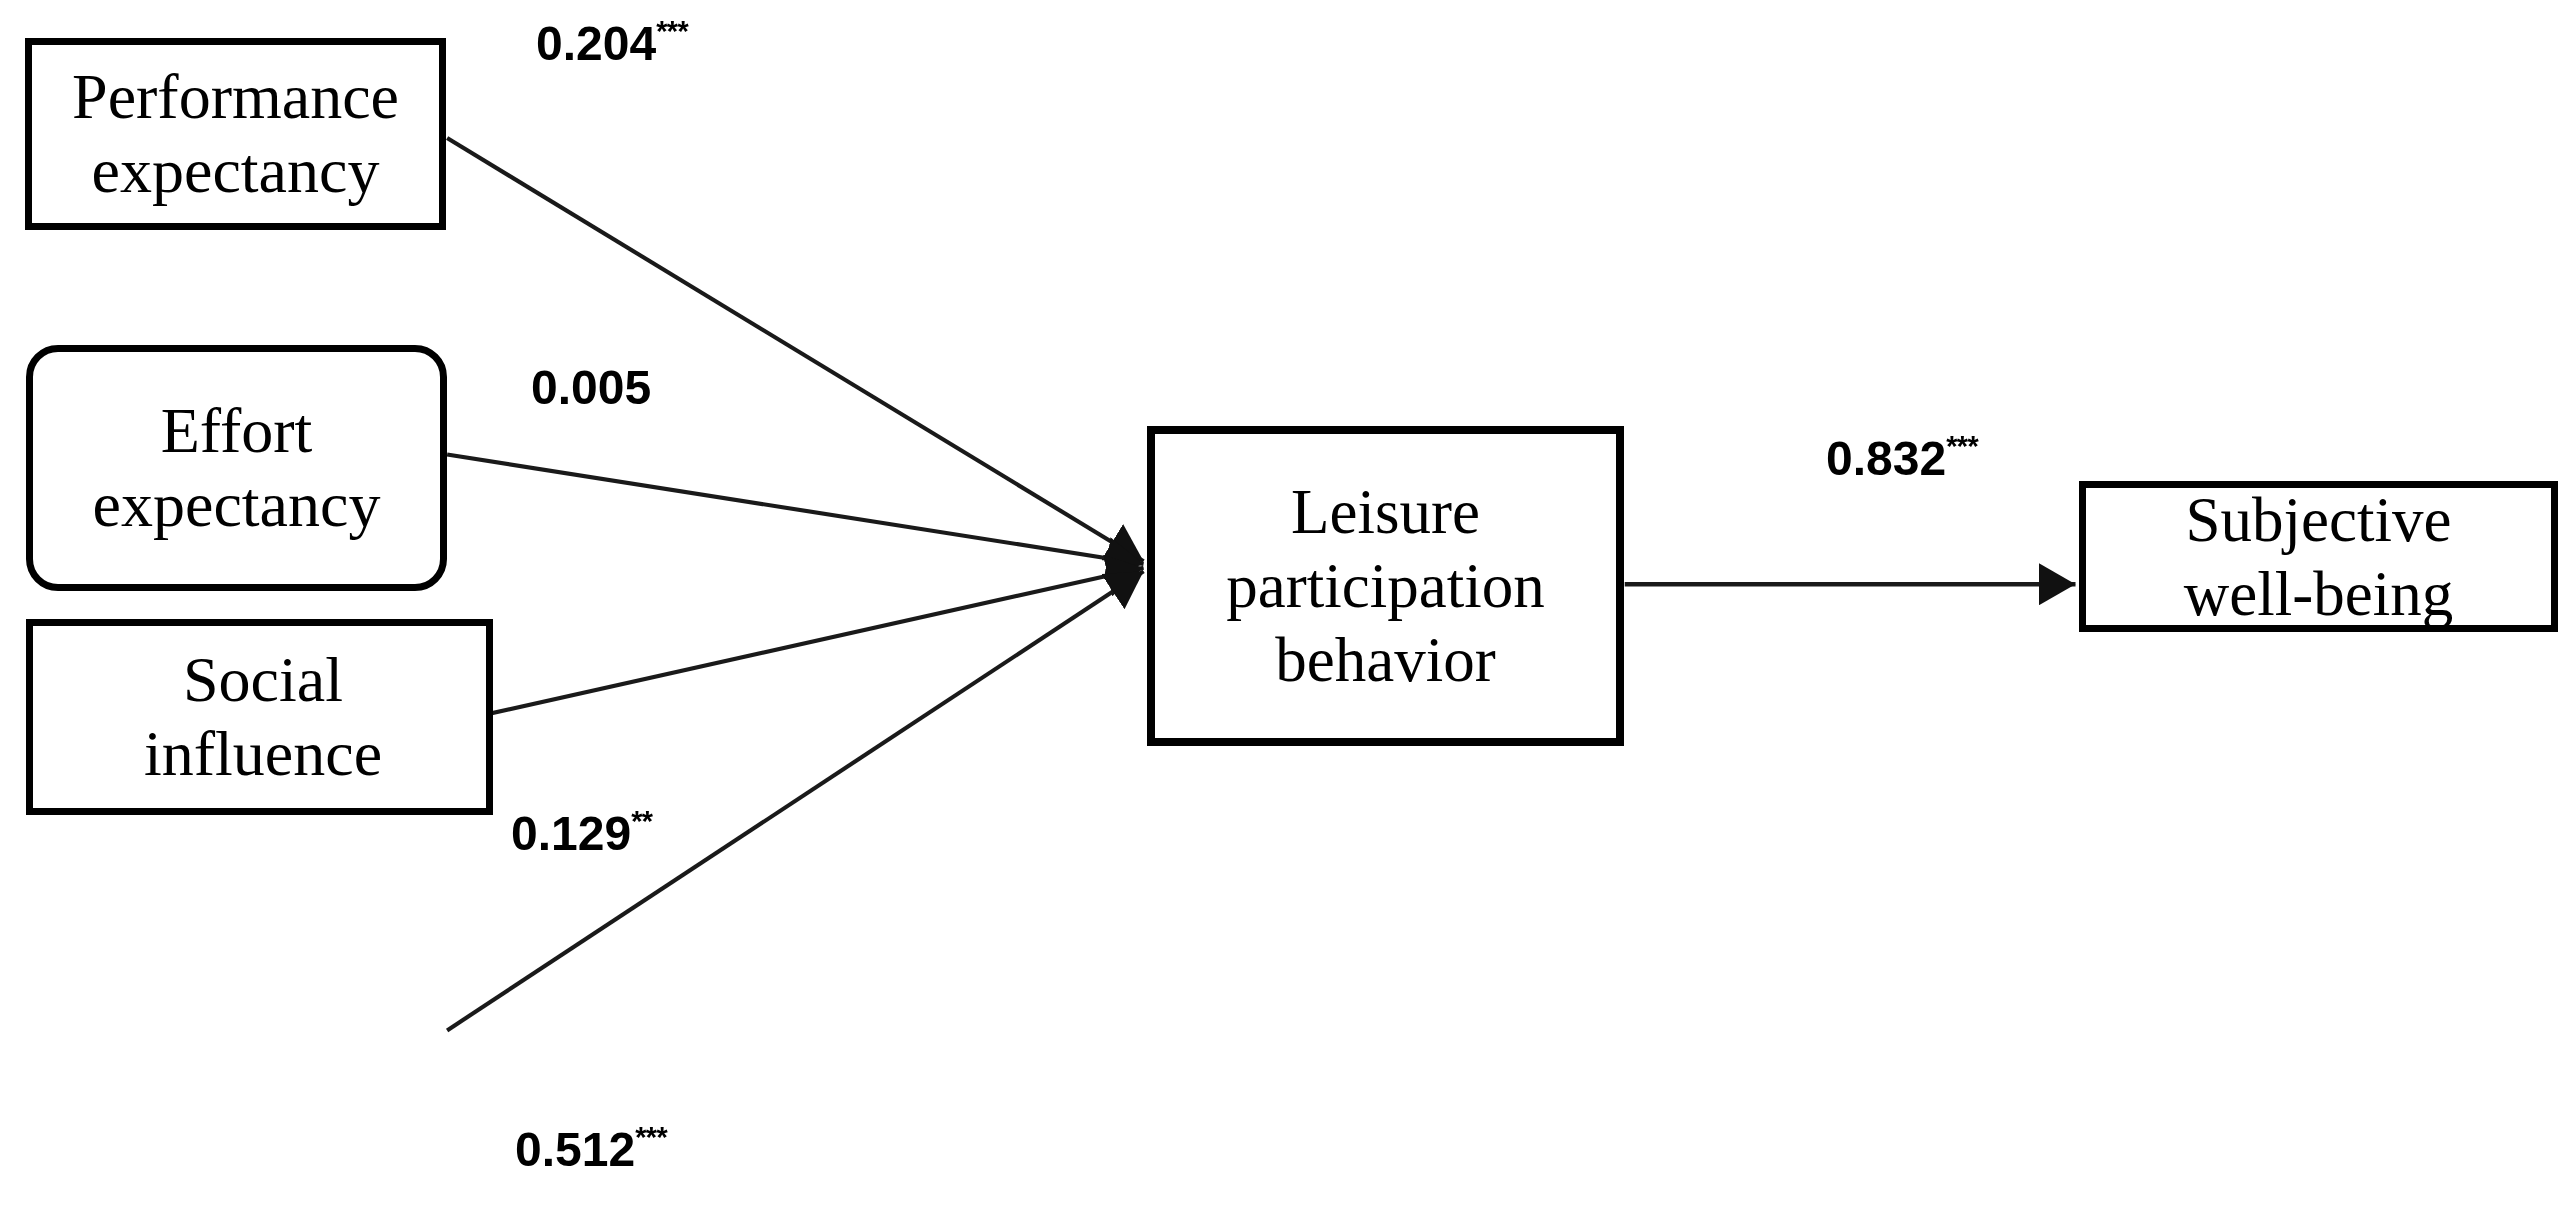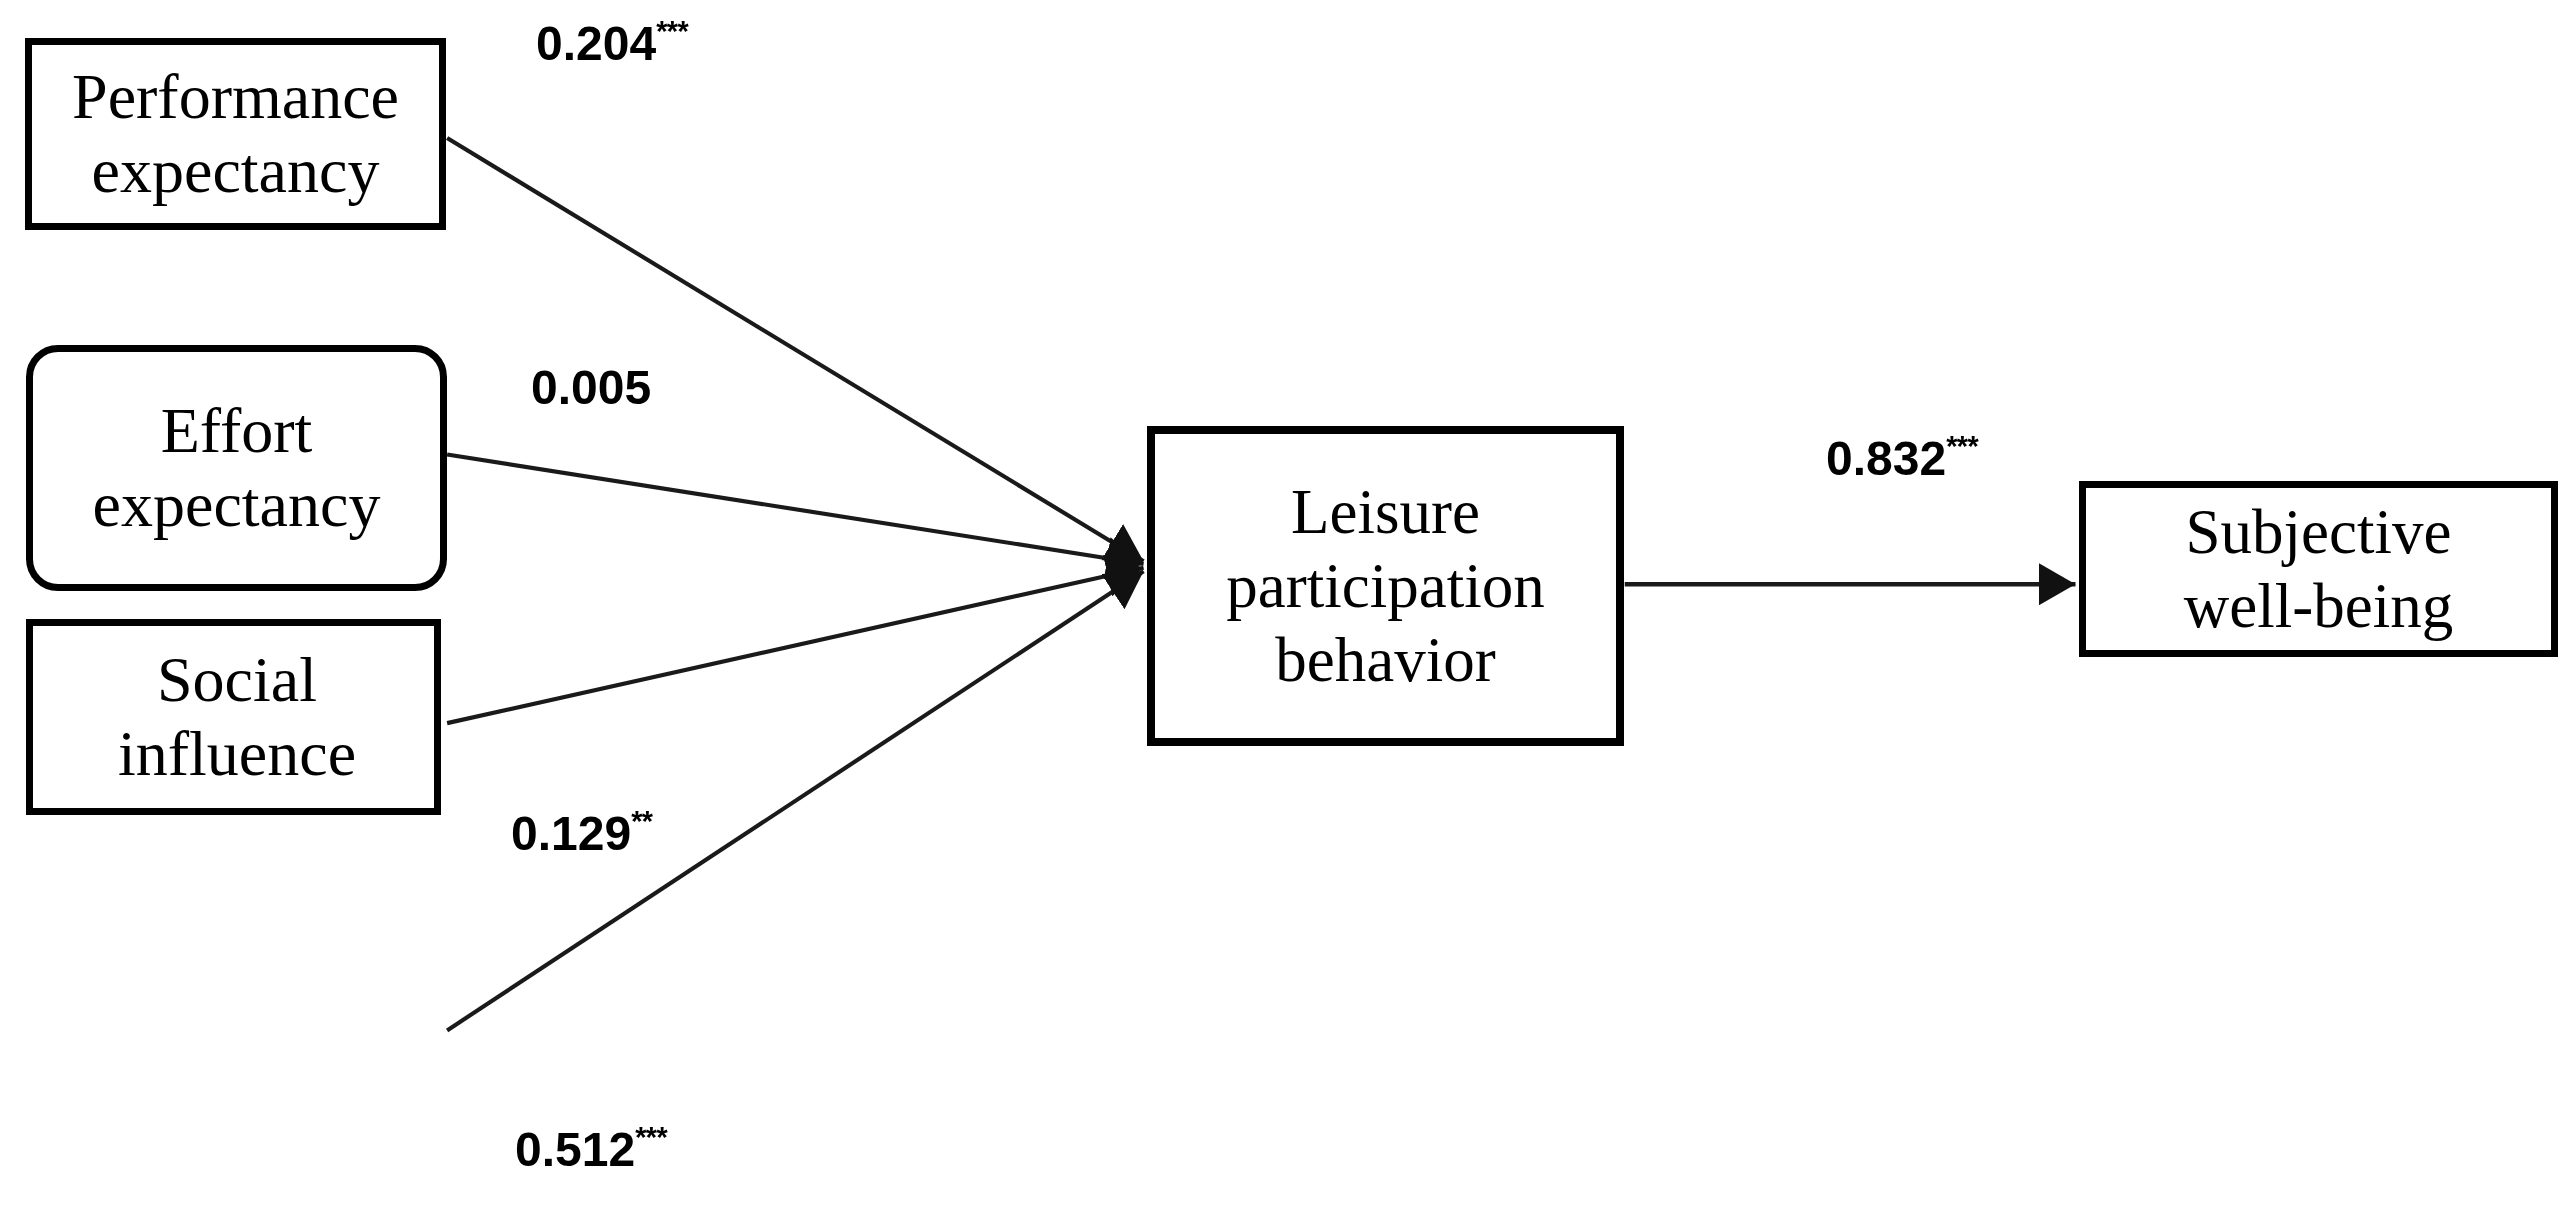--- a/index.html
+++ b/index.html
@@ -32,24 +32,24 @@
     justify-content: center;
     text-align: center;
     font-family: "Liberation Serif", serif;
     font-size: 64px;
     line-height: 74px;
     color: #000000;
   }
   .node span { display: block; }
   #node-pe  { left: 25px;   top: 38px;   width: 421px; height: 192px; }
   #node-ee  { left: 26px;   top: 345px;  width: 421px; height: 246px; border-radius: 32px; }
-  #node-si  { left: 26px;   top: 619px;  width: 415px; height: 196px; padding-left: 7px; }
+  #node-si  { left: 26px;   top: 619px;  width: 467px; height: 196px; padding-left: 7px; }
   #node-fc  { left: 26px;   top: 925px; width: 421px; height: 195px; }
   #node-lpb { left: 1147px; top: 426px;  width: 477px; height: 320px; border-width: 8.3px; font-size: 63px; }
-  #node-swb { left: 2079px; top: 481px;  width: 479px; height: 176px; font-size: 63px; }
+  #node-swb { left: 2079px; top: 481px;  width: 479px; height: 151px; font-size: 63px; }
 
   .coef {
     position: absolute;
     font-family: "Liberation Sans", sans-serif;
     font-weight: 700;
     font-size: 48px;
     line-height: 1.1;
     color: #000000;
     white-space: nowrap;
   }

